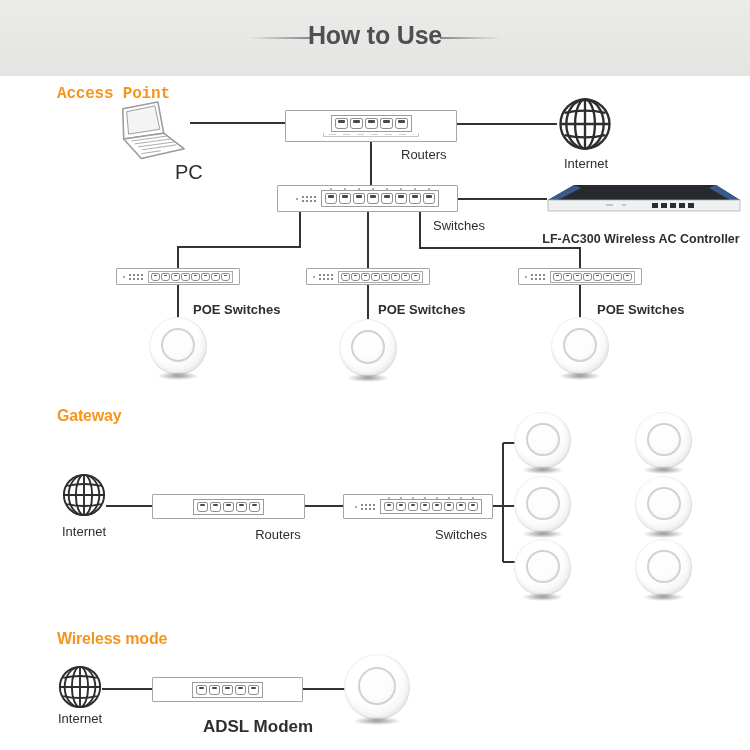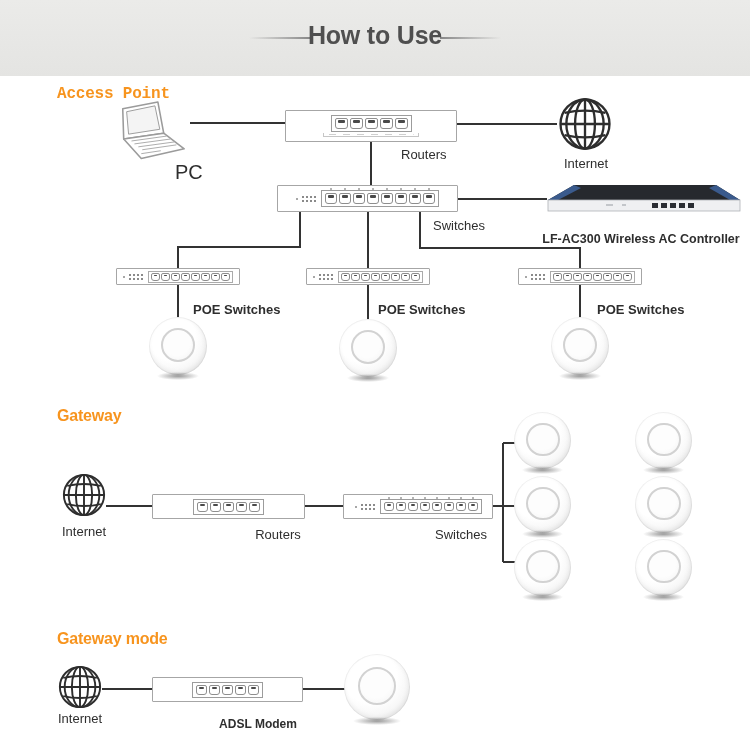--- a/index.html
+++ b/index.html
@@ -267,33 +267,33 @@
   </div>
   <div class="lbl c" style="left:461px; top:527px;">Switches</div>
 
   <div class="ap" style="left:514px; top:412px; width:57px; height:57px;"></div>
   <div class="ap" style="left:514px; top:476px; width:57px; height:57px;"></div>
   <div class="ap" style="left:514px; top:539px; width:57px; height:57px;"></div>
   <div class="ap" style="left:635px; top:412px; width:57px; height:57px;"></div>
   <div class="ap" style="left:635px; top:476px; width:57px; height:57px;"></div>
   <div class="ap" style="left:635px; top:539px; width:57px; height:57px;"></div>
 
-  <div class="h2" style="left:57px; top:630px;">Gateway mode</div>
+  <div class="h2" style="left:57px; top:630px;">Wireless mode</div>
 
   <svg class="icon" style="left:57px; top:664px;" width="46" height="46">
       <use href="#globe"></use>
     </svg>
   <div class="lbl c" style="left:80px; top:711px;">Internet</div>
 
   <div class="dev" style="left:152px; top:677px; width:151px; height:25px;">
     <div class="pb m">
         <span class="port"></span>
         <span class="port"></span>
         <span class="port"></span>
         <span class="port"></span>
         <span class="port"></span>
       </div>
   </div>
-  <div class="lbl b c" style="left:258px; top:705px; font-size:12px;">ADSL Modem</div>
+  <div class="lbl b c" style="left:258px; top:705px; font-size:17px;">ADSL Modem</div>
 
   <div class="ap" style="left:344px; top:654px; width:66px; height:66px;"></div>
 
 </div>
 
 </body></html>

